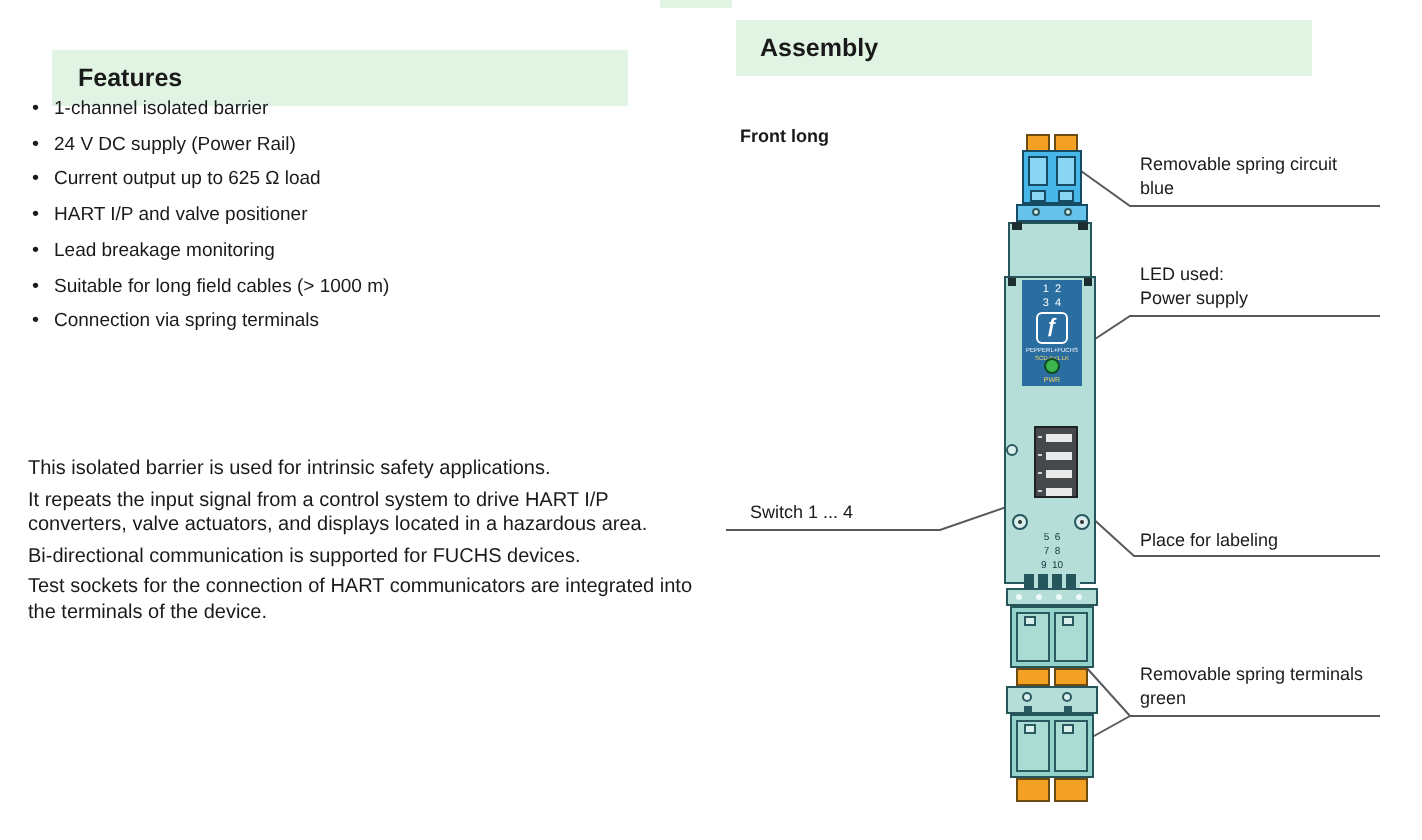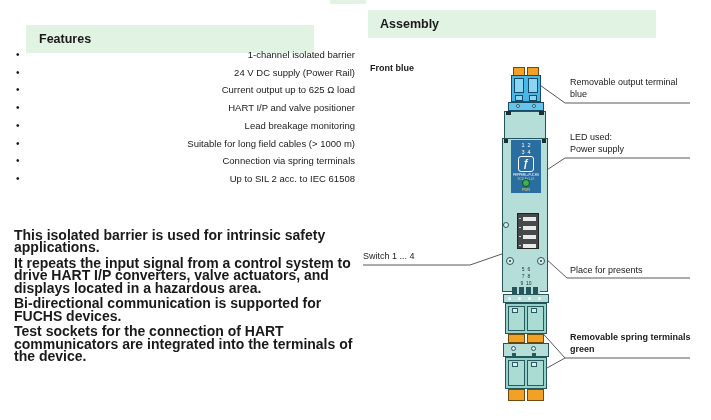--- a/index.html
+++ b/index.html
@@ -13,24 +13,24 @@
   }
   .page { position:relative; width:711px; height:420px; background:#fff; }
   .bar {
     position:absolute; height:28px;
     background:var(--bar-green,#e1f4e4);
     font-weight:bold; font-size:12.5px; line-height:28px;
     padding-left:13px;
   }
   .topstrip { position:absolute; left:330px; top:0; width:36px; height:4px; background:var(--bar-green,#e1f4e4); }
   .bullets { position:absolute; left:14px; top:46px; width:341px; list-style:none; }
-  .bullets li { font-size:9.5px; line-height:17.7px; padding-left:13px; position:relative;text-align:right; }
+  .bullets li { font-size:9.5px; line-height:17.7px; padding-left:13px; position:relative; }
   .bullets li::before { content:"\2022"; position:absolute; left:2px; top:0; font-size:10px; }
   .paras { position:absolute; left:14px; top:229px; width:340px; }
-  .paras p { font-size:14px; line-height:12.4px; margin-bottom:3.2px;font-weight:bold; }
+  .paras p { font-size:10px; line-height:12.4px; margin-bottom:3.2px; }
 
   .figure { position:absolute; left:360px; top:40px; width:351px; height:380px; }
   .figure svg.leaders { position:absolute; left:0; top:0; pointer-events:none; }
   .fv { position:absolute; left:10px; top:23px; font-size:9px; font-weight:bold; }
   .callout { position:absolute; font-size:9px; line-height:11.5px; }
 
   
   .part { position:absolute; }
   .clip { background:var(--orange,#f2a124); border:1px solid #6b4a14; }
   .bodyfill { background:var(--device-body,#b6ded8); border:1px solid var(--device-border,#26565c); }
@@ -65,38 +65,37 @@
   </header>
 
   <ul class="bullets">
     <li>1-channel isolated barrier</li>
     <li>24 V DC supply (Power Rail)</li>
     <li>Current output up to 625 Ω load</li>
     <li>HART I/P and valve positioner</li>
     <li>Lead breakage monitoring</li>
     <li>Suitable for long field cables (&gt; 1000 m)</li>
     <li>Connection via spring terminals</li>
-    <li>Up to SIL 2 acc. to IEC 61508</li>
   </ul>
 
 
   <div class="paras">
     <p>This isolated barrier is used for intrinsic safety applications.</p>
     <p>It repeats the input signal from a control system to drive HART I/P converters, valve actuators, and displays located in a hazardous area.</p>
     <p>Bi-directional communication is supported for FUCHS devices.</p>
     <p>Test sockets for the connection of HART communicators are integrated into the terminals of the device.</p>
   </div>
 
   <header class="bar" style="left:368px; top:10px; width:288px;padding-left:12px;">
     <span>Assembly</span>
   </header>
 
   <div class="figure">
 
-    <div class="fv">Front blue</div>
+    <div class="fv">Front long</div>
 
     <svg class="leaders" width="351" height="380" viewBox="0 0 351 380">
       <polyline points="177,43 205,63 330,63" fill="none" stroke="#58595b" stroke-width="1"></polyline>
       <polyline points="167,143 205,118 330,118" fill="none" stroke="#58595b" stroke-width="1"></polyline>
       <polyline points="3,225 110,225 162,207" fill="none" stroke="#58595b" stroke-width="1"></polyline>
       <polyline points="185,218 207,238 330,238" fill="none" stroke="#58595b" stroke-width="1"></polyline>
       <polyline points="178,288 205,318 330,318" fill="none" stroke="#58595b" stroke-width="1"></polyline>
       <polyline points="178,333 205,318" fill="none" stroke="#58595b" stroke-width="1"></polyline>
     </svg>
 
@@ -176,32 +175,32 @@
 
     <div class="part" style="left:145px; top:317px; width:42px; height:32px; background:var(--terminal-green,#93d3c9); border:1px solid var(--device-border,#26565c);"></div>
     <div class="comp" style="left:148px; top:320px; width:17px; height:26px;"></div>
     <div class="comp" style="left:167px; top:320px; width:17px; height:26px;"></div>
     <div class="hole" style="left:152px; top:322px; width:6px; height:5px;"></div>
     <div class="hole" style="left:171px; top:322px; width:6px; height:5px;"></div>
     <div class="part clip" style="left:148px; top:349px; width:17px; height:12px;"></div>
     <div class="part clip" style="left:167px; top:349px; width:17px; height:12px;"></div>
 
     <div class="callout" style="left:210px; top:37px;">
-      <div>Removable output terminal</div>
+      <div>Removable spring circuit</div>
       <div>blue</div>
     </div>
     <div class="callout" style="left:210px; top:92px;">
       <div>LED used:</div>
       <div>Power supply</div>
     </div>
-    <div class="callout" style="left:3px; top:211px;">
+    <div class="callout" style="left:15px; top:211px;">
       <div>Switch 1 ... 4</div>
     </div>
     <div class="callout" style="left:210px; top:225px;">
-      <div>Place for presents</div>
-    </div>
-    <div class="callout" style="left:210px; top:292px;font-weight:bold;">
+      <div>Place for labeling</div>
+    </div>
+    <div class="callout" style="left:210px; top:292px;">
       <div>Removable spring terminals</div>
       <div>green</div>
     </div>
 
   </div>
 </div>
 
 </body></html>

